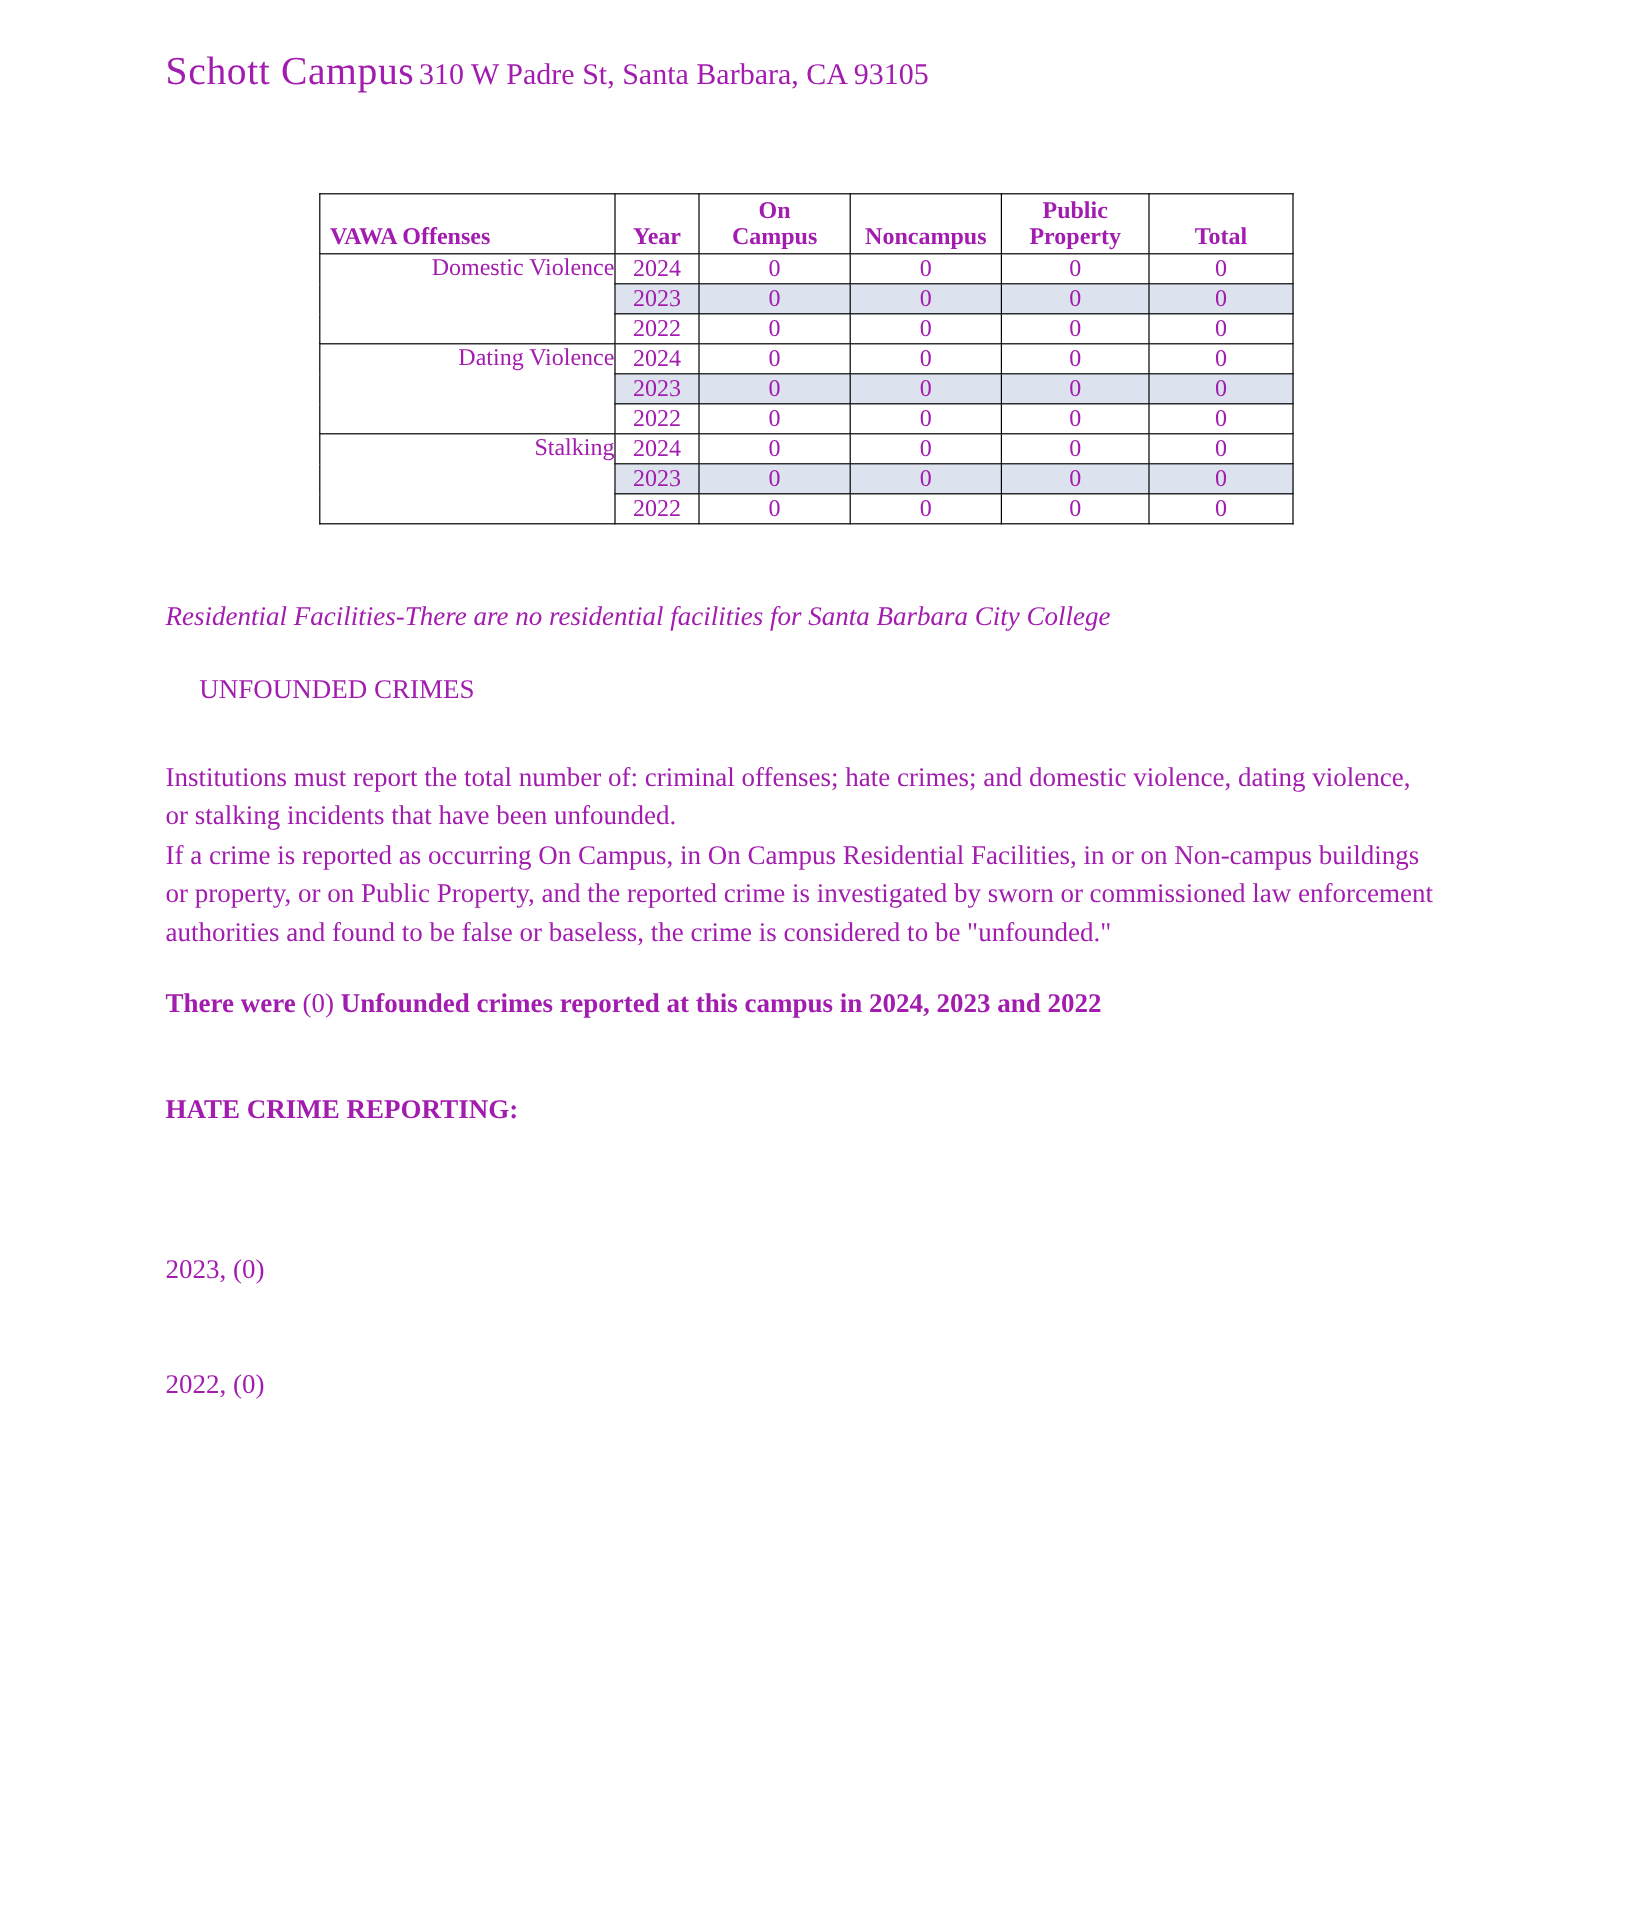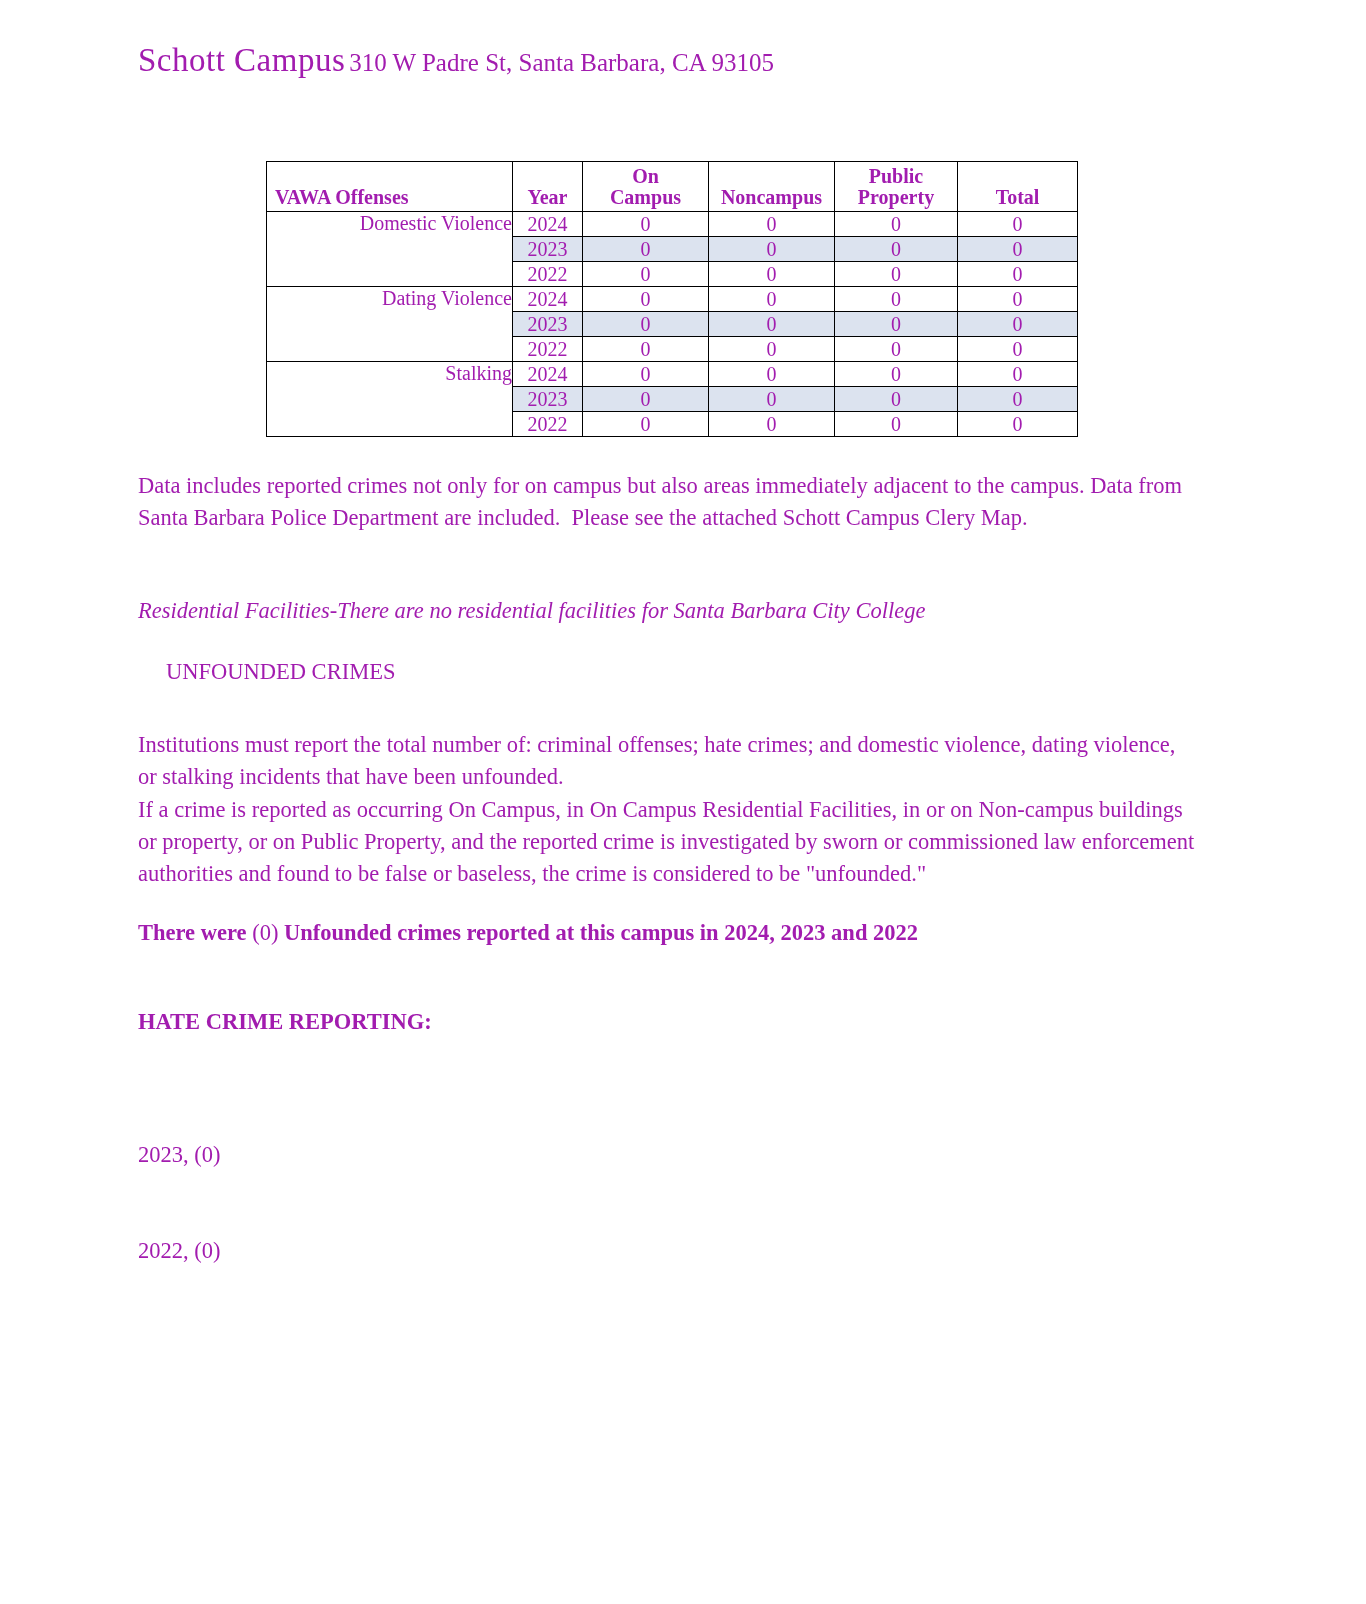--- a/index.html
+++ b/index.html
@@ -192,21 +192,20 @@
         <tr>
           <td>2022</td>
           <td>0</td>
           <td>0</td>
           <td>0</td>
           <td>0</td>
         </tr>
       </tbody>
     </table>
 
-    <div class="bodytext para-data">Data includes reported crimes not only for on campus but also areas immediately adjacent to the campus. Data from Santa Barbara Police Department are included.  Please see the attached Schott Campus Clery Map.</div>
 
     <div class="bodytext para-resfac">Residential Facilities-There are no residential facilities for Santa Barbara City College</div>
 
     <div class="bodytext head-unfounded">UNFOUNDED CRIMES</div>
 
     <div class="bodytext para-institutions">Institutions must report the total number of: criminal offenses; hate crimes; and domestic violence, dating violence, or stalking incidents that have been unfounded.</div>
 
     <div class="bodytext para-ifcrime">If a crime is reported as occurring On Campus, in On Campus Residential Facilities, in or on Non-campus buildings or property, or on Public Property, and the reported crime is investigated by sworn or commissioned law enforcement authorities and found to be false or baseless, the crime is considered to be "unfounded."</div>
 
     <div class="bodytext line-therewere"><span>There were </span><span class="reg">(0)</span><span> Unfounded crimes reported at this campus in 2024, 2023 and 2022</span></div>

